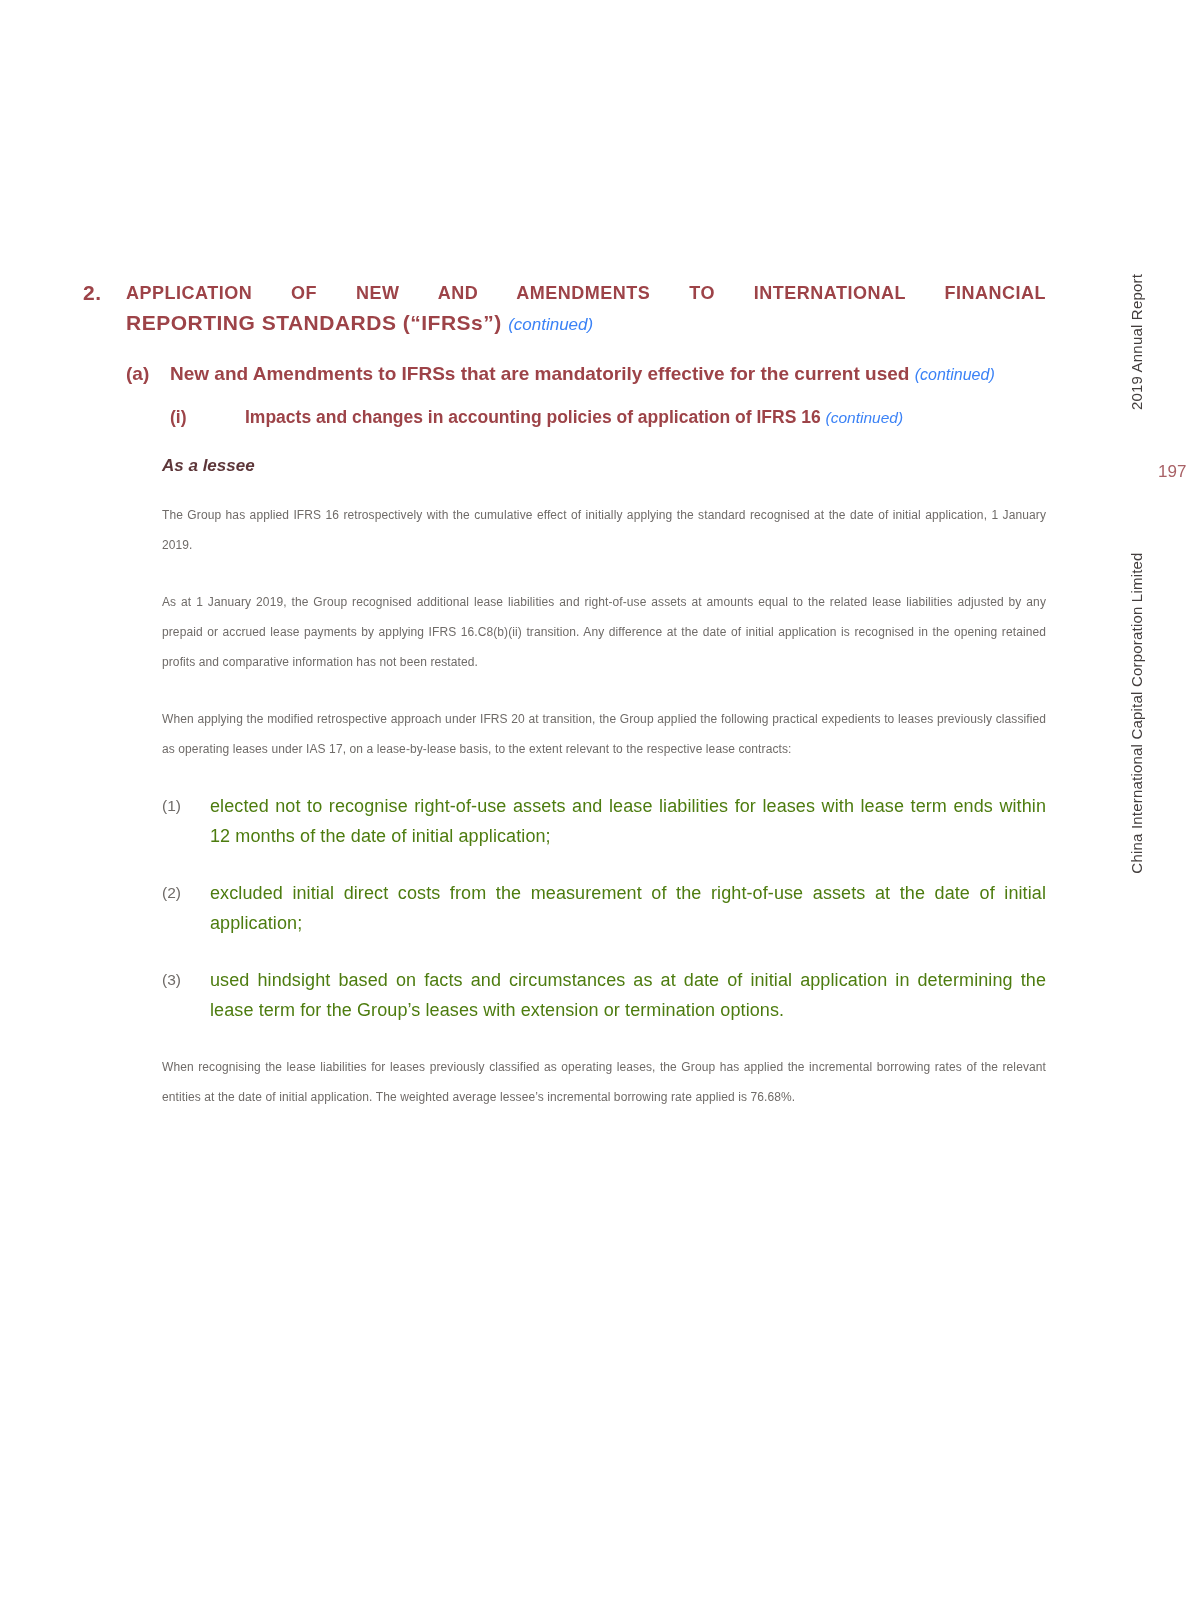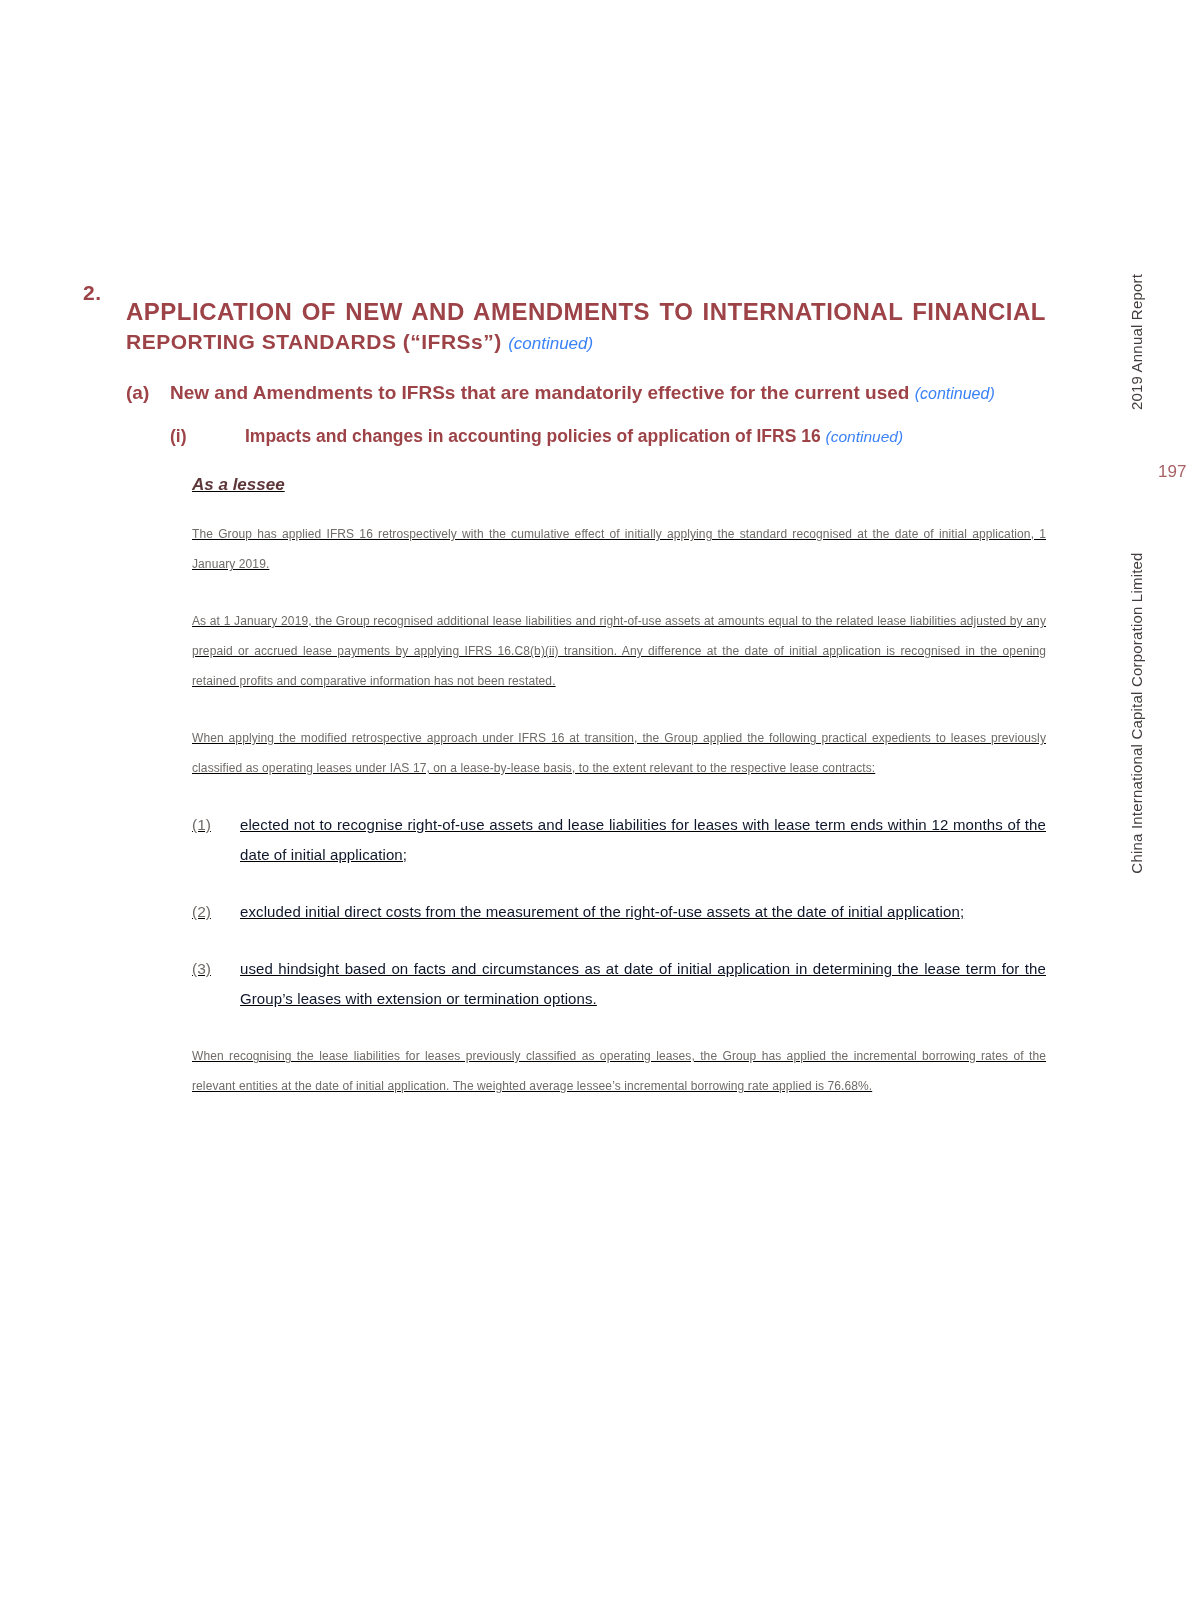--- a/index.html
+++ b/index.html
@@ -26,29 +26,28 @@
   .h-num {
     flex: 0 0 43px;
     font-size: 21px;
     font-weight: bold;
     color: #9d4348;
     letter-spacing: 0.5px;
     line-height: 30px;
   }
   .h-text { flex: 1; }
   .h-line1 {
-    font-size: 24px;
+    font-size: 18px;
     font-weight: bold;
     color: #9d4348;
     letter-spacing: 0.5px;
     line-height: 30px;
     text-align: justify;
     text-align-last: justify;
     white-space: nowrap;
-    margin-top: 19px;
   }
   .h-line2 {
     font-size: 21px;
     font-weight: bold;
     color: #9d4348;
     letter-spacing: 0.5px;
     line-height: 30px;
   }
   .continued {
     font-weight: normal;
@@ -96,23 +95,22 @@
     font-size: 17.5px;
     font-weight: bold;
     color: #9d4348;
     line-height: 25px;
     margin-left: 31px;
   }
   .sec-i .continued { font-size: 15.5px; }
 
   
   .body-col {
-    margin-left: 109px;
+    margin-left: 79px;
     margin-top: 26px;
-    text-decoration: underline;
   }
   .lessee {
     font-size: 17px;
     font-weight: bold;
     font-style: italic;
     color: #5d3639;
     margin-bottom: 24px;
   }
   .para {
     font-size: 12px;
@@ -127,23 +125,23 @@
     margin: 0 0 27px 0;
   }
   .list-item .num {
     flex: 0 0 48px;
     font-size: 15.5px;
     line-height: 30px;
     color: #6f6b68;
   }
   .list-item .txt {
     flex: 1;
-    font-size: 15px;
-    line-height: 30px;
-    color: #0f172a;
+    font-size: 18px;
+    line-height: 30px;
+    color: #4d7c0f;
     letter-spacing: 0.1px;
     text-align: justify;
   }
 
   
   .vtext {
     position: absolute;
     white-space: nowrap;
     transform: translate(-50%, -50%) rotate(-90deg);
     font-size: 15px;
@@ -183,21 +181,21 @@
     <div class="sec-i">
       <div class="label">(i)</div>
       <div class="title"><span>Impacts and changes in accounting policies of application of IFRS 16 </span><span class="continued">(continued)</span></div>
     </div>
 
     <div class="body-col">
       <div class="lessee">As a lessee</div>
 
       <p class="para">The Group has applied IFRS 16 retrospectively with the cumulative effect of initially applying the standard recognised at the date of initial application, 1 January 2019.</p>
       <p class="para">As at 1 January 2019, the Group recognised additional lease liabilities and right-of-use assets at amounts equal to the related lease liabilities adjusted by any prepaid or accrued lease payments by applying IFRS 16.C8(b)(ii) transition. Any difference at the date of initial application is recognised in the opening retained profits and comparative information has not been restated.</p>
-      <p class="para">When applying the modified retrospective approach under IFRS 16 at transition, the Group applied the following practical expedients to leases previously classified as operating leases under IAS 17, on a lease-by-lease basis, to the extent relevant to the respective lease contracts:</p>
+      <p class="para">When applying the modified retrospective approach under IFRS 20 at transition, the Group applied the following practical expedients to leases previously classified as operating leases under IAS 17, on a lease-by-lease basis, to the extent relevant to the respective lease contracts:</p>
 
       <div class="list-item">
         <div class="num">(1)</div>
         <div class="txt">elected not to recognise right-of-use assets and lease liabilities for leases with lease term ends within 12 months of the date of initial application;</div>
       </div>
       <div class="list-item">
         <div class="num">(2)</div>
         <div class="txt">excluded initial direct costs from the measurement of the right-of-use assets at the date of initial application;</div>
       </div>
       <div class="list-item">

